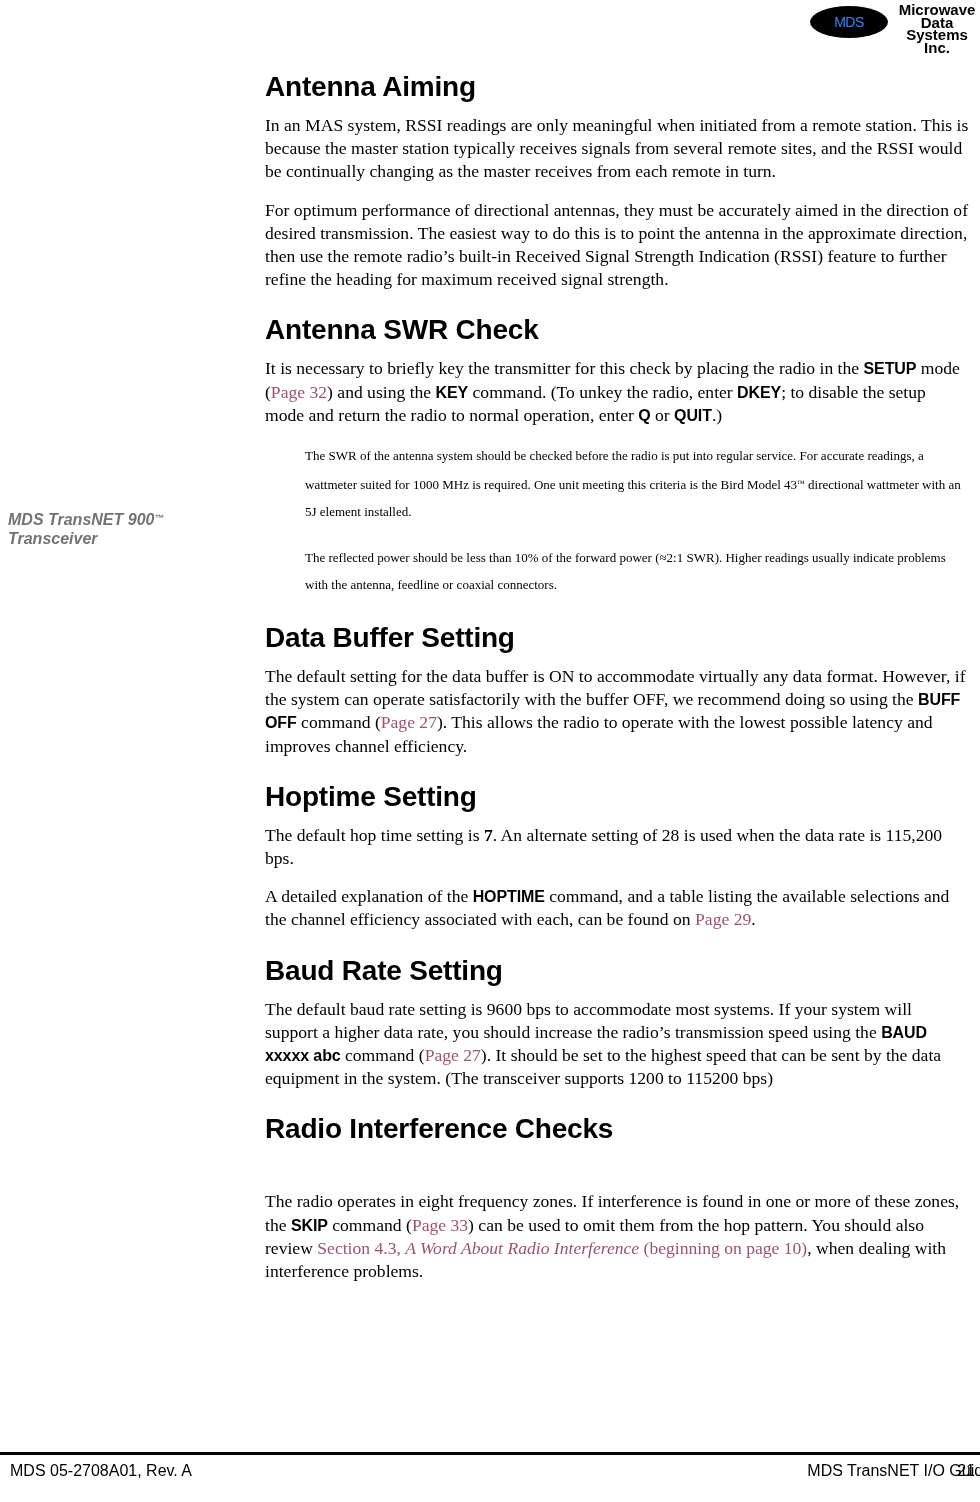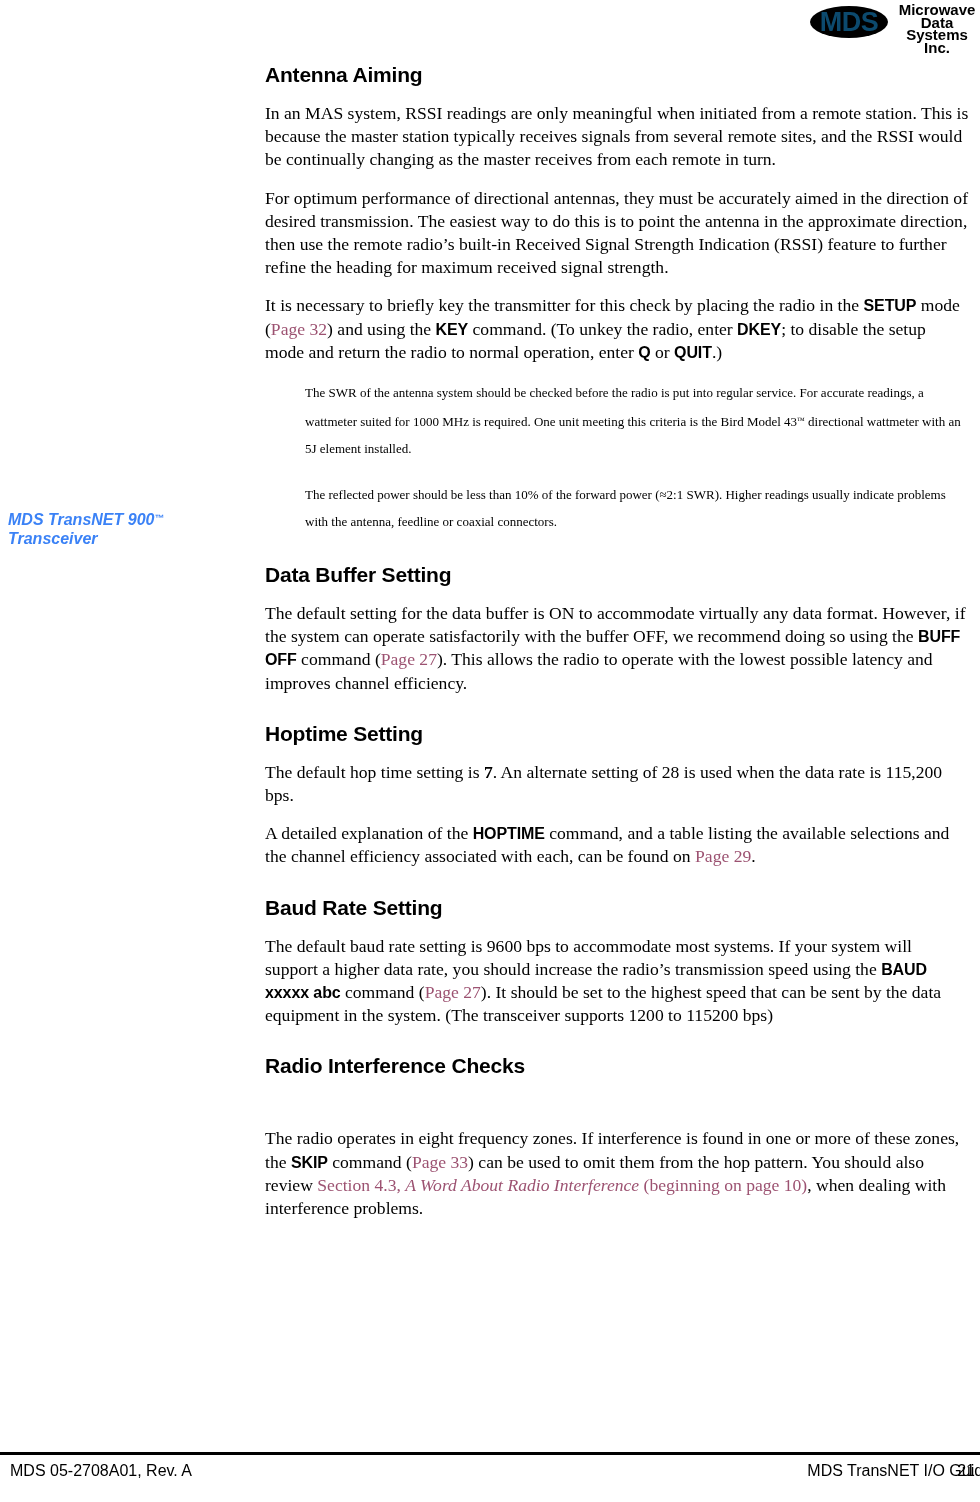--- a/index.html
+++ b/index.html
@@ -47,24 +47,24 @@
   }
   .logo-text {
     position: absolute;
     left: 0;
     top: 0;
     width: 86px;
     height: 38px;
     display: flex;
     align-items: center;
     justify-content: center;
-    color: #0c4a6e;
-    font-family: "Liberation Sans", sans-serif;
-    font-weight: bold;
-    font-size: 27px;
+    color: #3b82f6;
+    font-family: "Liberation Sans", sans-serif;
+    font-weight: normal;
+    font-size: 14px;
     letter-spacing: -0.5px;
   }
   .logo-company {
     flex: 0 0 auto;
     margin-left: 4px;
     margin-top: 2px;
     font-family: "Liberation Sans", sans-serif;
     font-weight: bold;
     font-size: 15px;
     line-height: 12.6px;
@@ -76,23 +76,23 @@
   
   .content {
     position: absolute;
     left: 265px;
     top: 62px;
     width: 704px;
   }
   h2.sec {
     font-family: "Liberation Sans", sans-serif;
     font-weight: bold;
-    font-size: 21px;
+    font-size: 28px;
     line-height: 26px;
-    margin: 0 0 14px 0;
+    margin: 12px 0 14px 0;
     letter-spacing: -0.2px;
     color: #000000;
   }
   h2.sec.spaced { margin-top: 26px; }
   p.body {
     font-family: "Liberation Serif", serif;
     font-size: 17.6px;
     line-height: 23.2px;
     margin: 0 0 15px 0;
     text-align: left;
@@ -125,21 +125,21 @@
   .margin-note {
     position: absolute;
     left: 8px;
     top: 509px;
     width: 248px;
     font-family: "Liberation Sans", sans-serif;
     font-style: italic;
     font-weight: bold;
     font-size: 16px;
     line-height: 18.5px;
-    color: #3b82f6;
+    color: #737373;
   }
   .margin-note sup.tm {
     font-size: 0.58em;
     vertical-align: 0.46em;
   }
 
   
   .footer-rule {
     position: absolute;
     left: 0;
@@ -183,20 +183,21 @@
     <span>MDS TransNET 900</span><sup class="tm">™</sup><br>
     <span>Transceiver</span>
   </div>
 
   <div class="content">
 
     <h2 class="sec">Antenna Aiming</h2>
     <p class="body">In an MAS system, RSSI readings are only meaningful when initiated from a remote station. This is because the master station typically receives signals from several remote sites, and the RSSI would be continually changing as the master receives from each remote in turn.</p>
     <p class="body">For optimum performance of directional antennas, they must be accurately aimed in the direction of desired transmission. The easiest way to do this is to point the antenna in the approximate direction, then use the remote radio’s built-in Received Signal Strength Indication (RSSI) feature to further refine the heading for maximum received signal strength.</p>
 
+    <h2 class="sec spaced">Antenna SWR Check</h2>
     <p class="body"><span>It is necessary to briefly key the transmitter for this check by placing the radio in the </span><span class="cmd">SETUP</span><span> mode (</span><a class="xref" href="#" style="text-decoration:none">Page 32</a><span>) and using the </span><span class="cmd">KEY</span><span> command. (To unkey the radio, enter </span><span class="cmd">DKEY</span><span>; to disable the setup mode and return the radio to normal operation, enter </span><span class="cmd">Q</span><span> or </span><span class="cmd">QUIT</span><span>.)</span></p>
 
     <p class="body indent"><span>The SWR of the antenna system should be checked before the radio is put into regular service. For accurate readings, a wattmeter suited for 1000 MHz is required. One unit meeting this criteria is the Bird Model 43</span><sup class="tm">™</sup><span> directional wattmeter with an 5J element installed.</span></p>
 
     <p class="body indent">The reflected power should be less than 10% of the forward power (≈2:1 SWR). Higher readings usually indicate problems with the antenna, feedline or coaxial connectors.</p>
 
     <h2 class="sec spaced">Data Buffer Setting</h2>
     <p class="body"><span>The default setting for the data buffer is ON to accommodate virtually any data format. However, if the system can operate satisfactorily with the buffer OFF, we recommend doing so using the </span><span class="cmd">BUFF OFF</span><span> command (</span><a class="xref" href="#" style="text-decoration:none">Page 27</a><span>). This allows the radio to operate with the lowest possible latency and improves channel efficiency.</span></p>
 
     <h2 class="sec spaced">Hoptime Setting</h2>

